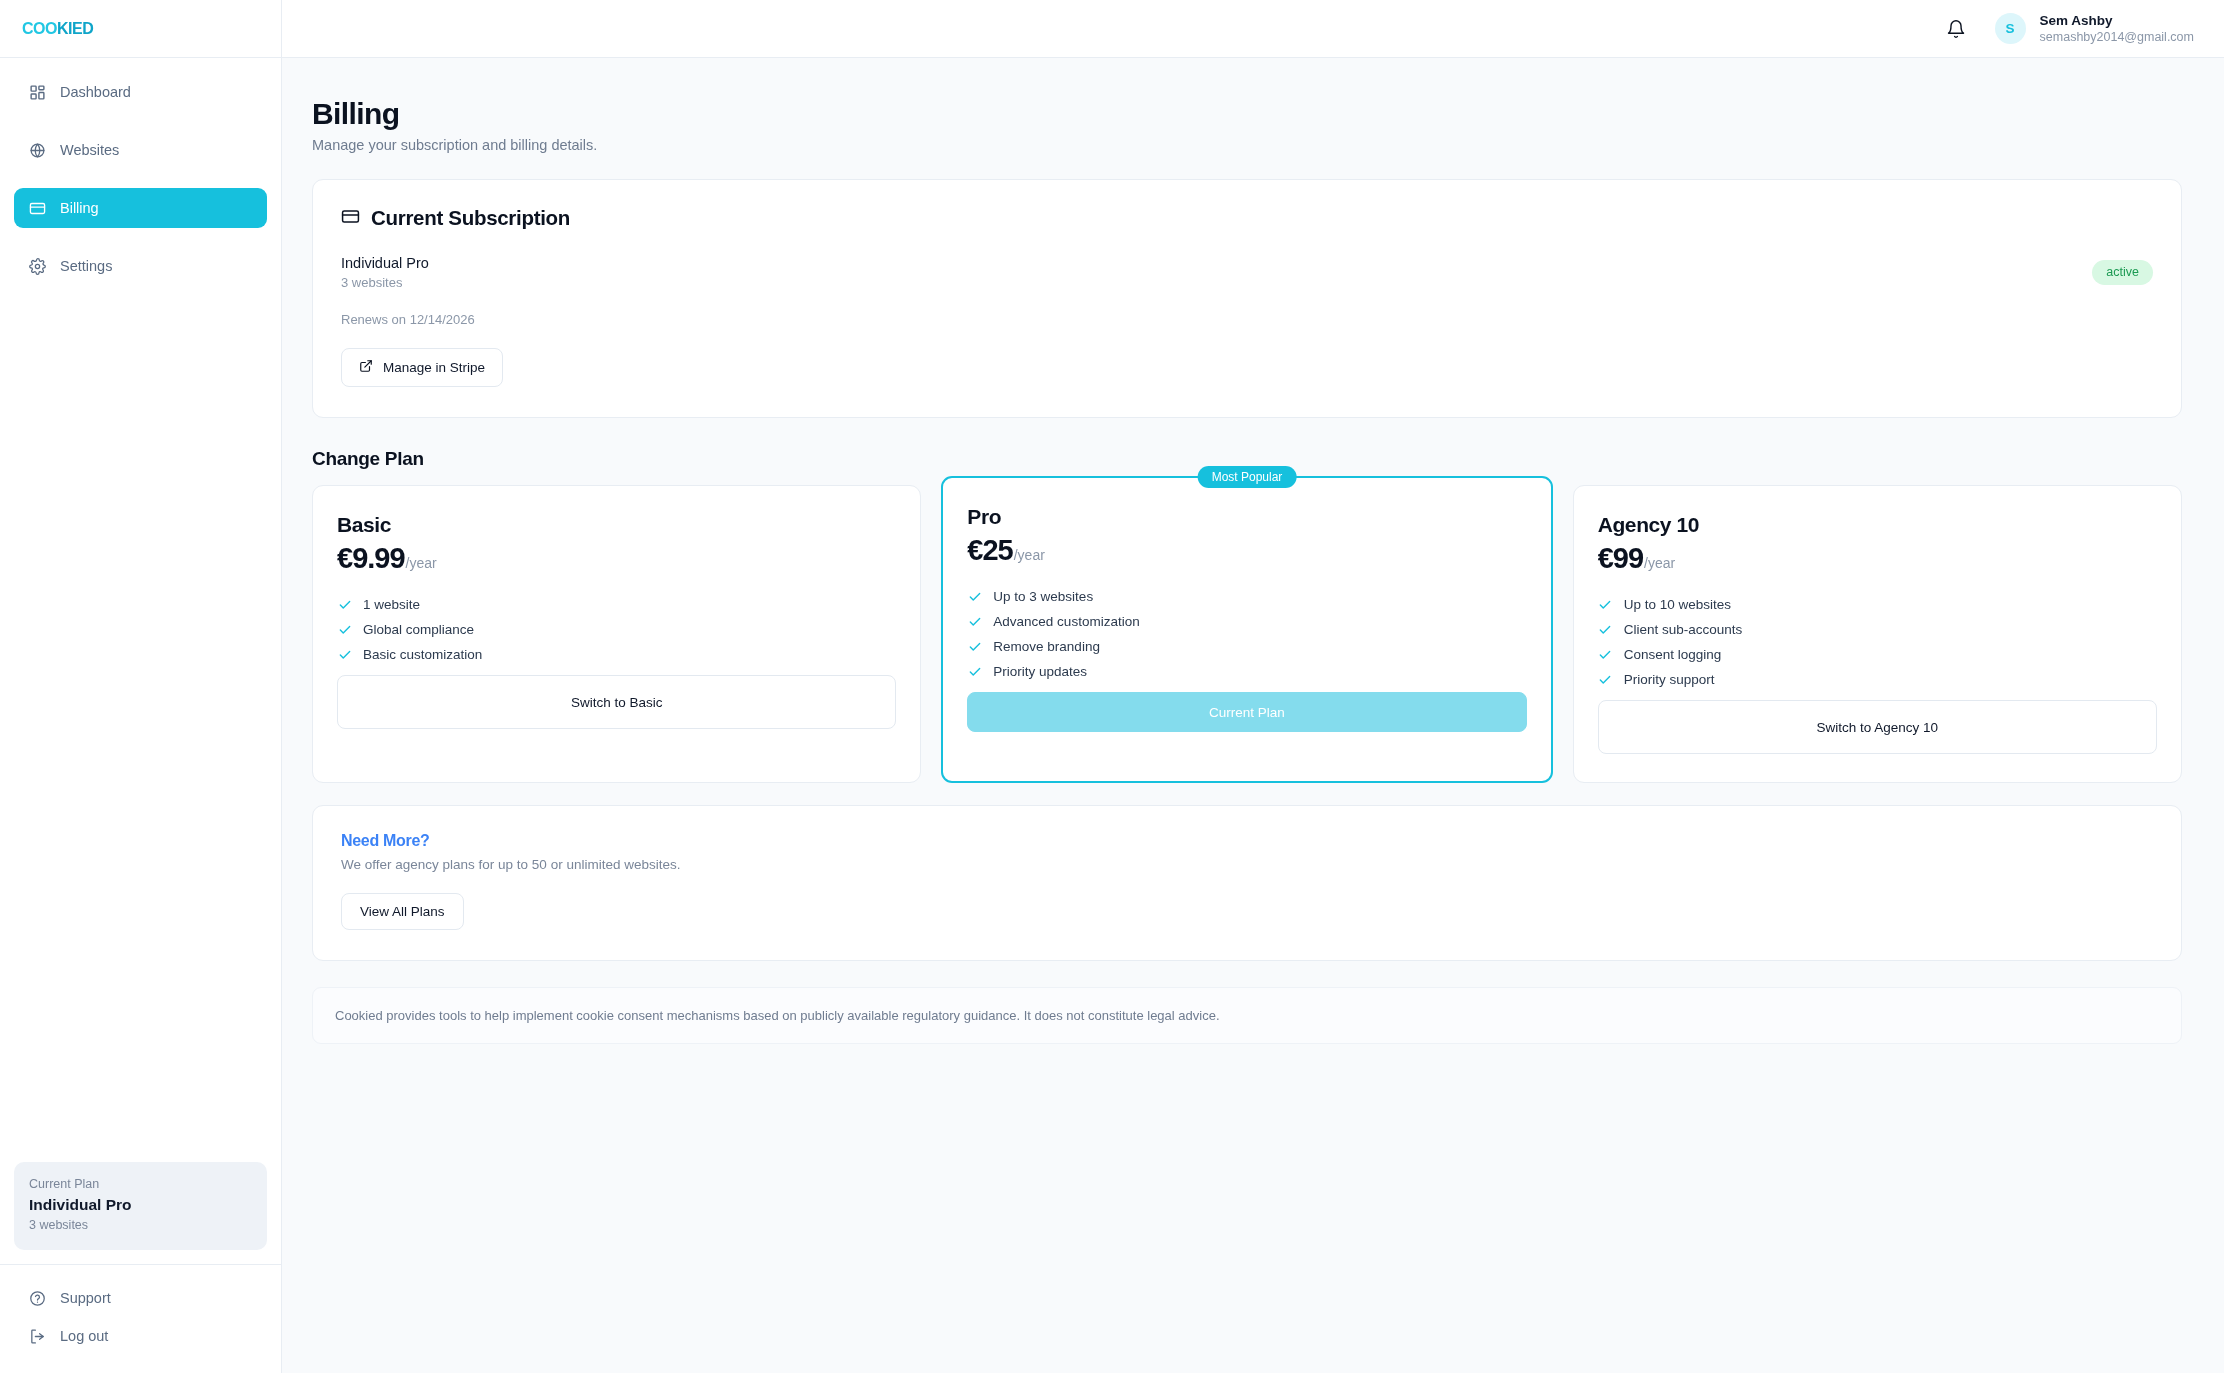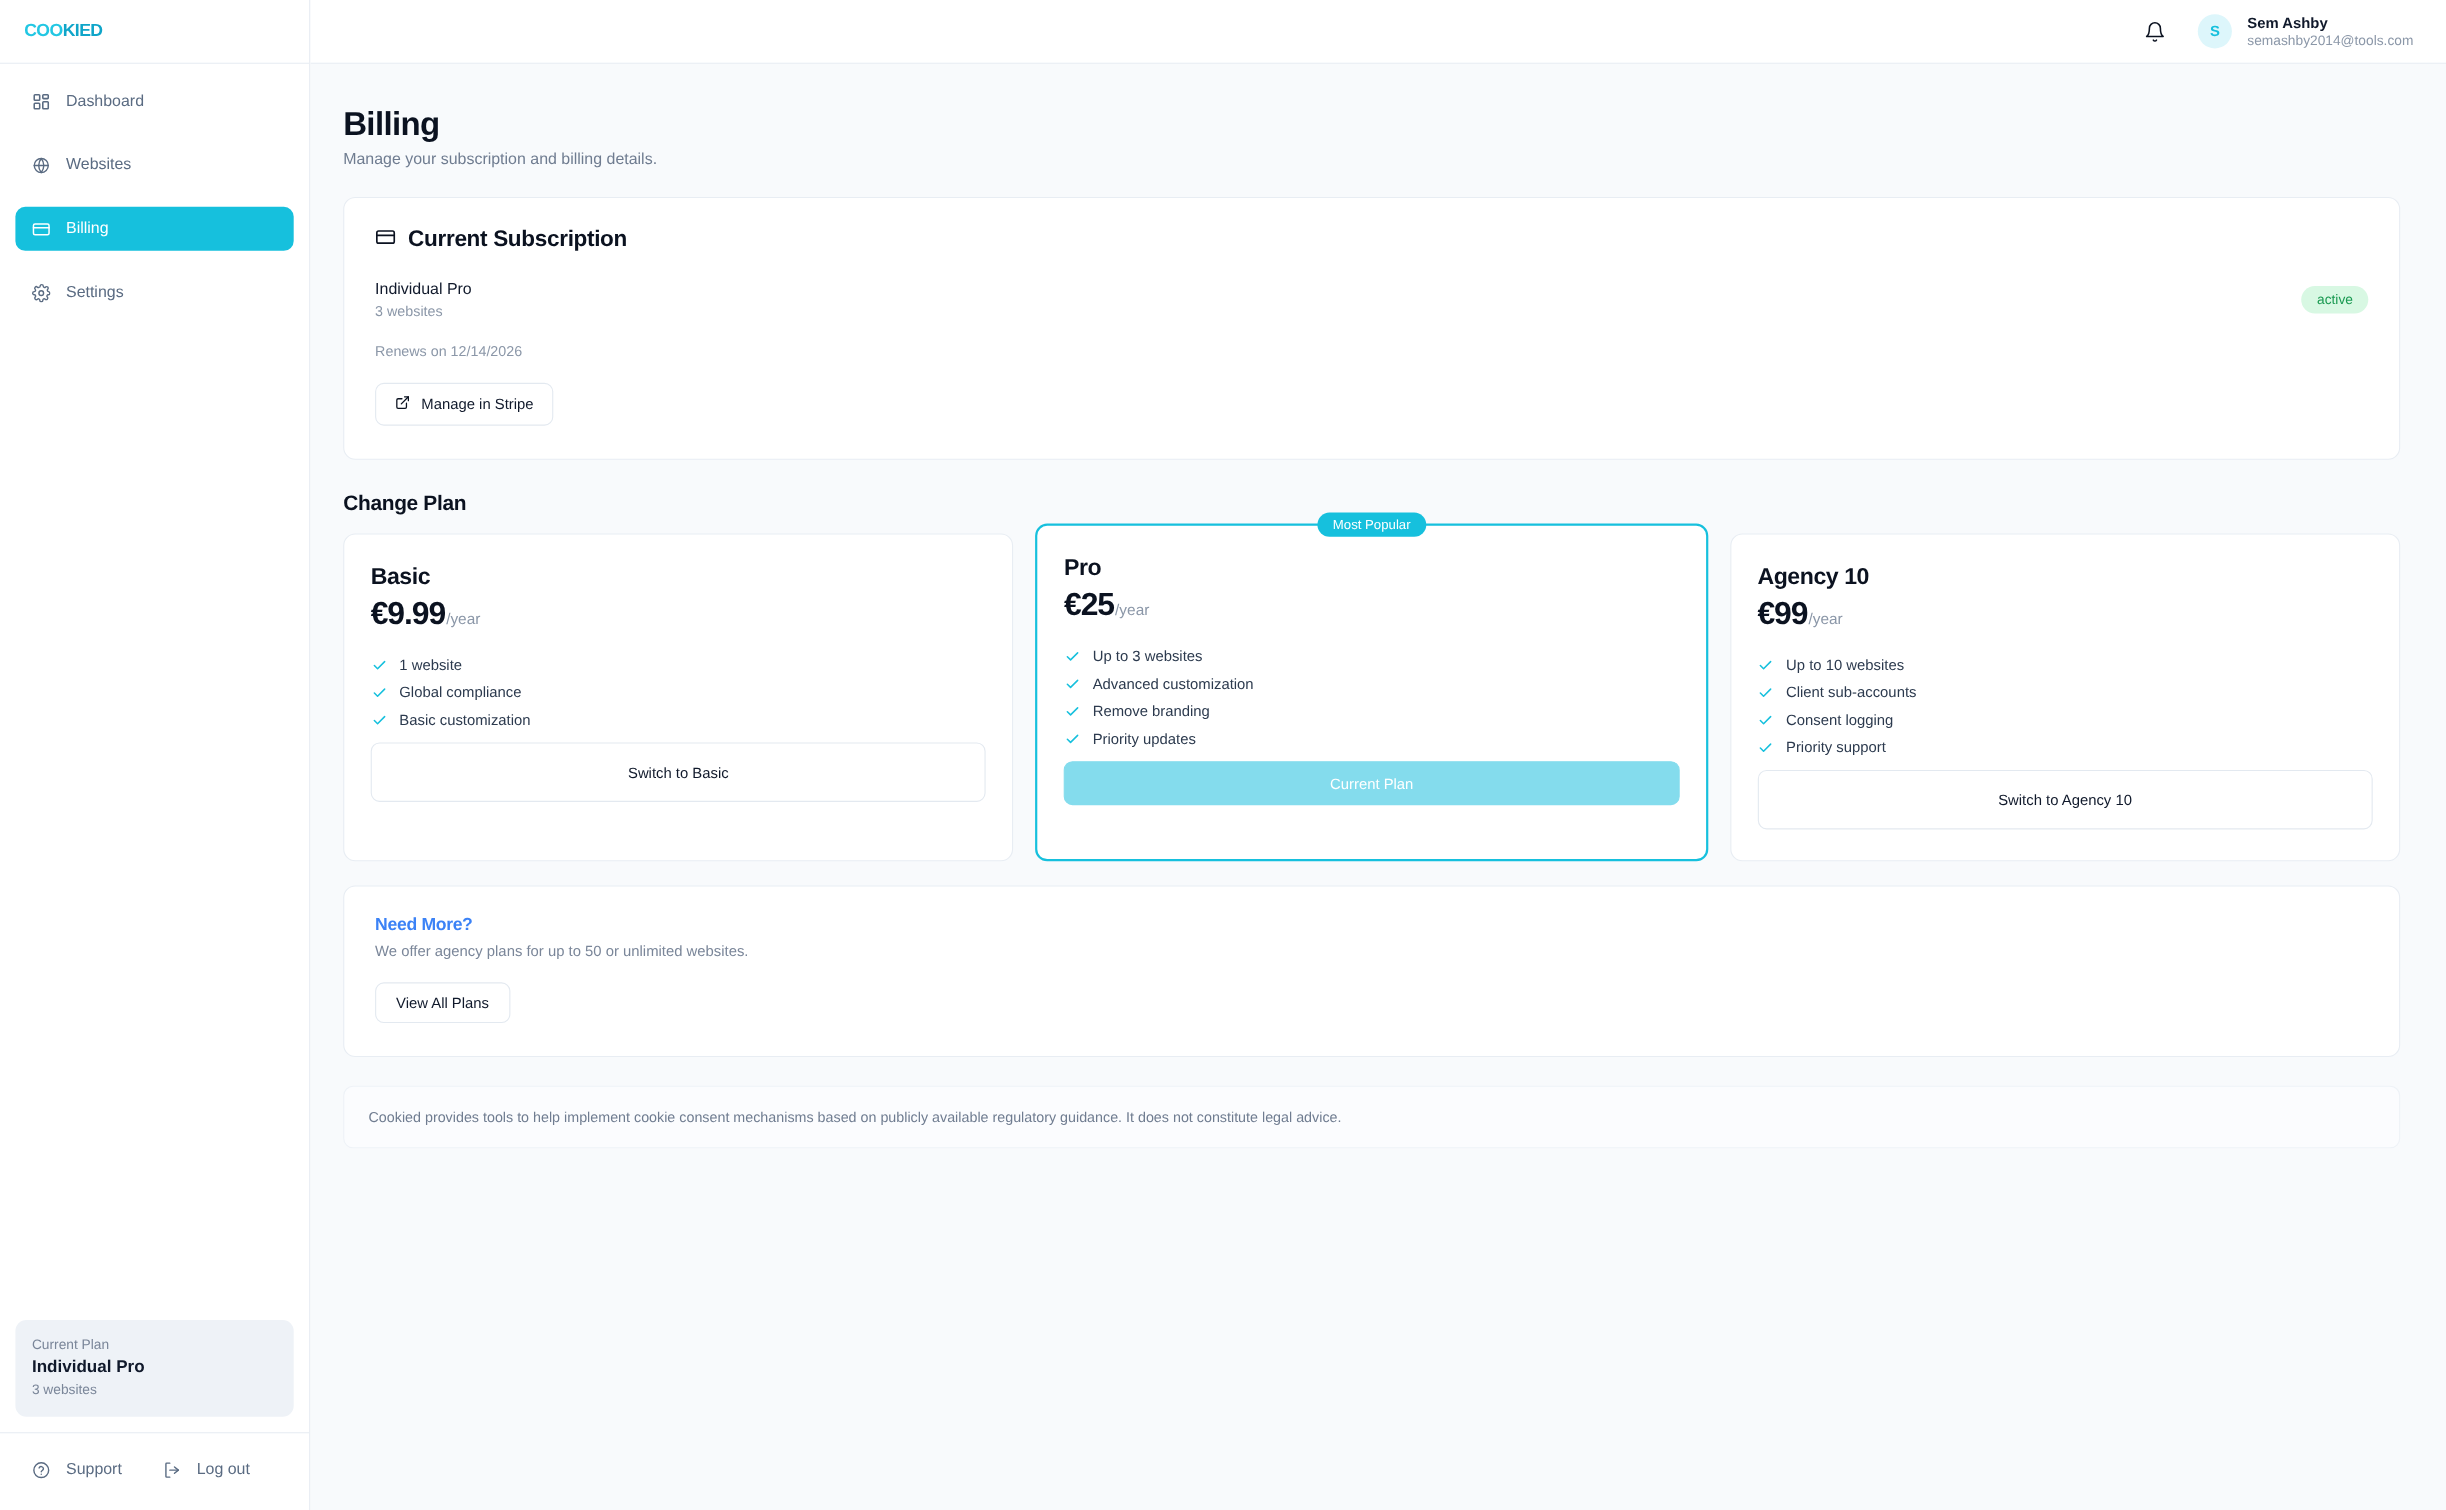--- a/index.html
+++ b/index.html
@@ -82,21 +82,21 @@
     padding: 13px 15px 15px 15px;
   }
   .plan-box .pb-label { font-size: 12.5px; color: #7a8699; line-height: 1.5; }
   .plan-box .pb-name  { font-size: 15.5px; color: #10192b; font-weight: bold; line-height: 1.45; }
   .plan-box .pb-sites { font-size: 12.5px; color: #7a8699; line-height: 1.5; }
 
   .sidebar-footer {
     border-top: 1px solid #e8edf3;
     padding: 18px 14px 22px 14px;
     display: flex;
-    flex-direction: row;
+    flex-direction: column;
     gap: 8px;
   }
   .foot-item {
     display: flex;
     align-items: center;
     gap: 13px;
     padding: 0 14px;
     height: 30px;
     color: #5a6b82;
     font-size: 14.5px;
@@ -384,21 +384,21 @@
       <div class="bell">
         <svg width="20" height="20" viewBox="0 0 24 24" fill="none" stroke="#0b1220" stroke-width="1.7" stroke-linecap="round" stroke-linejoin="round">
             <path d="M18 8a6 6 0 1 0-12 0c0 7-3 9-3 9h18s-3-2-3-9"></path>
             <path d="M13.7 21a2 2 0 0 1-3.4 0"></path>
           </svg>
       </div>
       <div class="user-block">
         <div class="avatar">S</div>
         <div class="user-text">
           <div class="user-name">Sem Ashby</div>
-          <div class="user-mail">semashby2014@tools.com</div>
+          <div class="user-mail">semashby2014@gmail.com</div>
         </div>
       </div>
     </header>
 
     <div class="content">
 
       <h1 class="page-title">Billing</h1>
       <div class="page-sub">Manage your subscription and billing details.</div>
 
       <div class="card sub-card">

